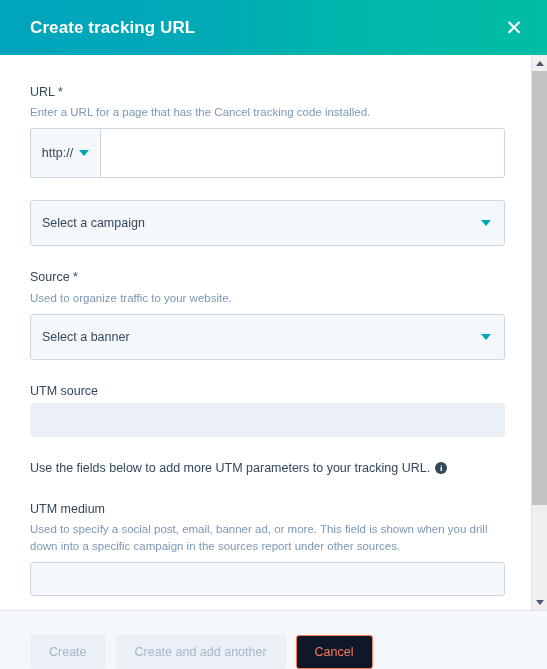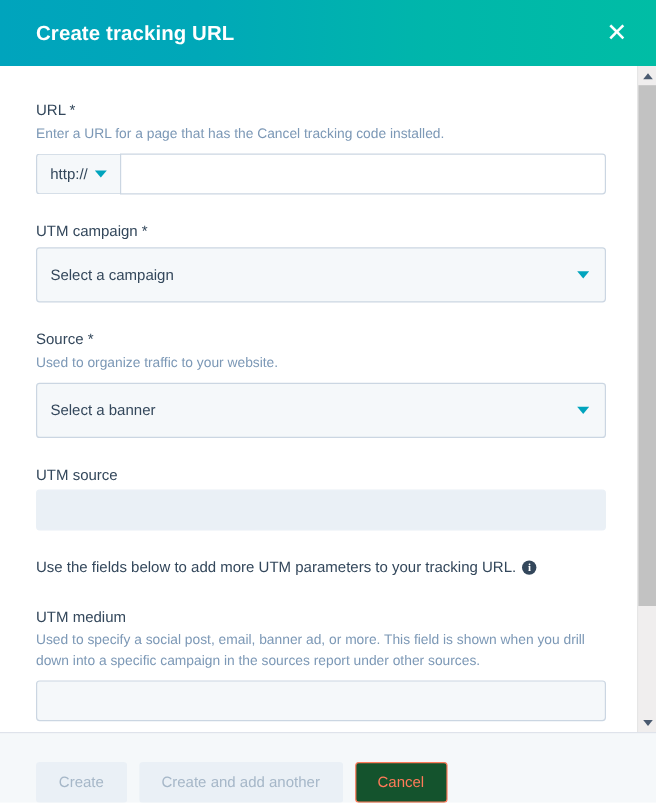--- a/index.html
+++ b/index.html
@@ -123,21 +123,21 @@
   }
   .input-box.disabled {
     background: #eaf0f6;
     border-color: #eaf0f6;
   }
 
   
   .url-row {
     display: flex;
     width: 475px;
-    height: 34px;
+    height: 50px;
   }
   .url-prefix {
     flex: 0 0 70px;
     background: #f5f8fa;
     border: 1px solid #cbd6e2;
     border-right: none;
     border-radius: 3px 0 0 3px;
     display: flex;
     align-items: center;
     justify-content: center;
@@ -225,21 +225,21 @@
     border: 1px solid transparent;
     cursor: pointer;
     font-family: "Liberation Sans", sans-serif;
   }
   .btn-disabled {
     background: #eaf0f6;
     color: #a6b7c8;
     cursor: default;
   }
   .btn-cancel {
-    background: #14532d;
+    background: #0f172a;
     color: #ff7a59;
     border: 1px solid #ff7a59;
   }
 </style>
 </head>
 <body>
 
 <div id="modal">
 
   <div id="modal-header">
@@ -257,21 +257,20 @@
         <div class="url-row">
           <div class="url-prefix">
             <span>http://</span>
             <span class="caret"></span>
           </div>
           <input class="url-input" type="text" placeholder="" style="">
         </div>
       </div>
 
       <div class="field">
-        <div class="field-label">UTM campaign *</div>
         <div class="select-box">
           <span class="select-value">Select a campaign</span>
           <span class="caret"></span>
         </div>
       </div>
 
       <div class="field">
         <div class="field-label">Source *</div>
         <div class="field-help">Used to organize traffic to your website.</div>
         <div class="select-box">

